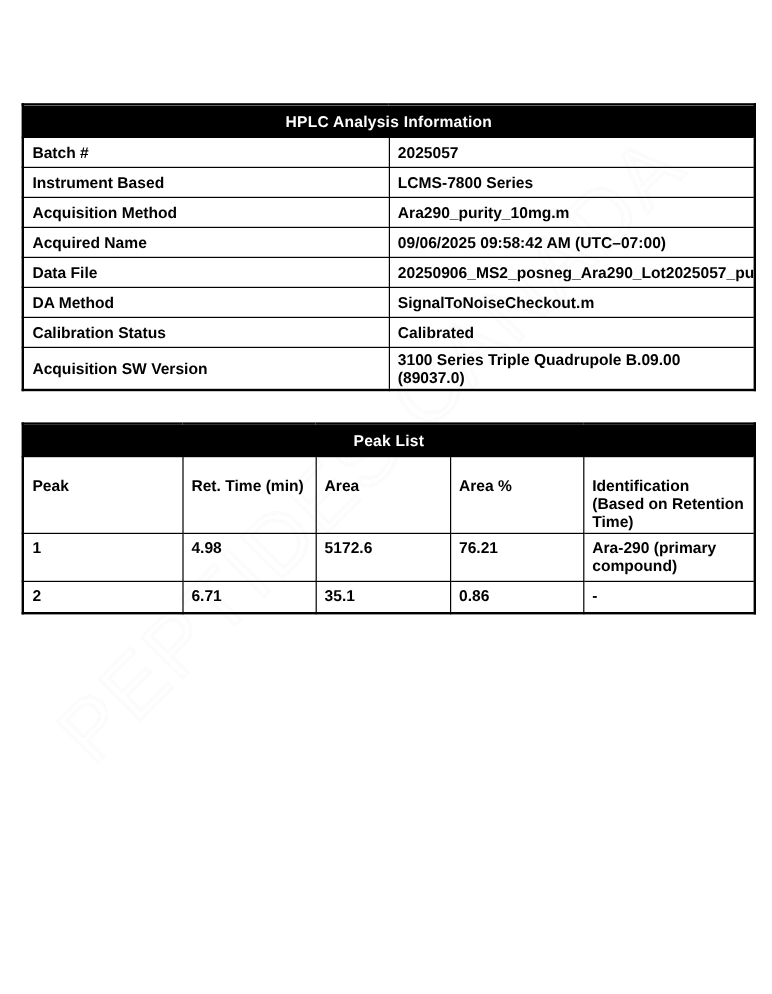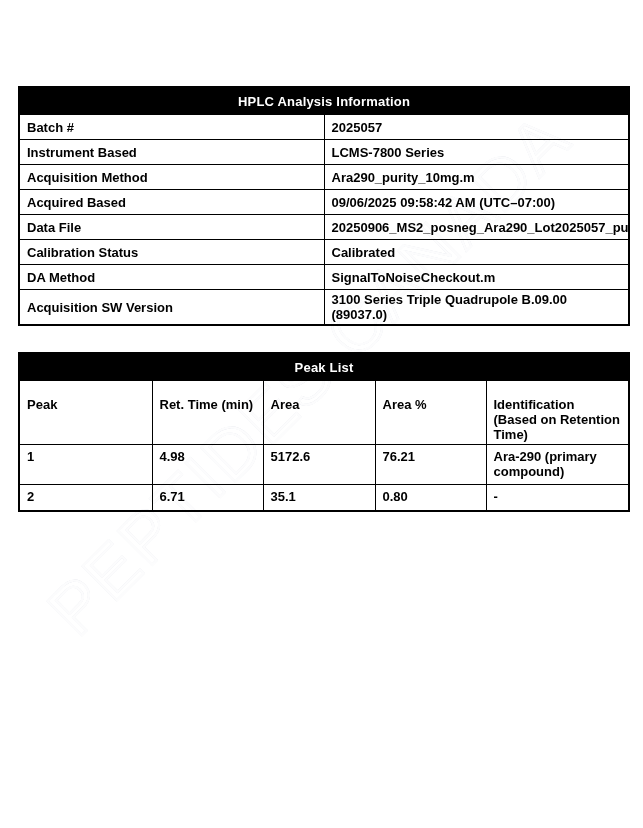--- a/index.html
+++ b/index.html
@@ -107,34 +107,34 @@
       </tr>
       <tr>
         <td class="lbl">Instrument Based</td>
         <td>LCMS-7800 Series</td>
       </tr>
       <tr>
         <td class="lbl">Acquisition Method</td>
         <td>Ara290_purity_10mg.m</td>
       </tr>
       <tr>
-        <td class="lbl">Acquired Based</td>
+        <td class="lbl">Acquired Name</td>
         <td>09/06/2025 09:58:42 AM (UTC–07:00)</td>
       </tr>
       <tr>
         <td class="lbl">Data File</td>
         <td>20250906_MS2_posneg_Ara290_Lot2025057_purity.d</td>
       </tr>
       <tr>
+        <td class="lbl">DA Method</td>
+        <td>SignalToNoiseCheckout.m</td>
+      </tr>
+      <tr>
         <td class="lbl">Calibration Status</td>
         <td>Calibrated</td>
-      </tr>
-      <tr>
-        <td class="lbl">DA Method</td>
-        <td>SignalToNoiseCheckout.m</td>
       </tr>
       <tr>
         <td class="lbl">Acquisition SW Version</td>
         <td>3100 Series Triple Quadrupole B.09.00 (89037.0)</td>
       </tr>
     </tbody>
   </table>
 
   <table class="doc-tbl" id="peak-table">
     <colgroup>
@@ -161,19 +161,19 @@
         <td>1</td>
         <td>4.98</td>
         <td>5172.6</td>
         <td>76.21</td>
         <td>Ara-290 (primary compound)</td>
       </tr>
       <tr class="row-short">
         <td>2</td>
         <td>6.71</td>
         <td>35.1</td>
-        <td>0.80</td>
+        <td>0.86</td>
         <td>-</td>
       </tr>
     </tbody>
   </table>
 
 </div>
 
 </body></html>

